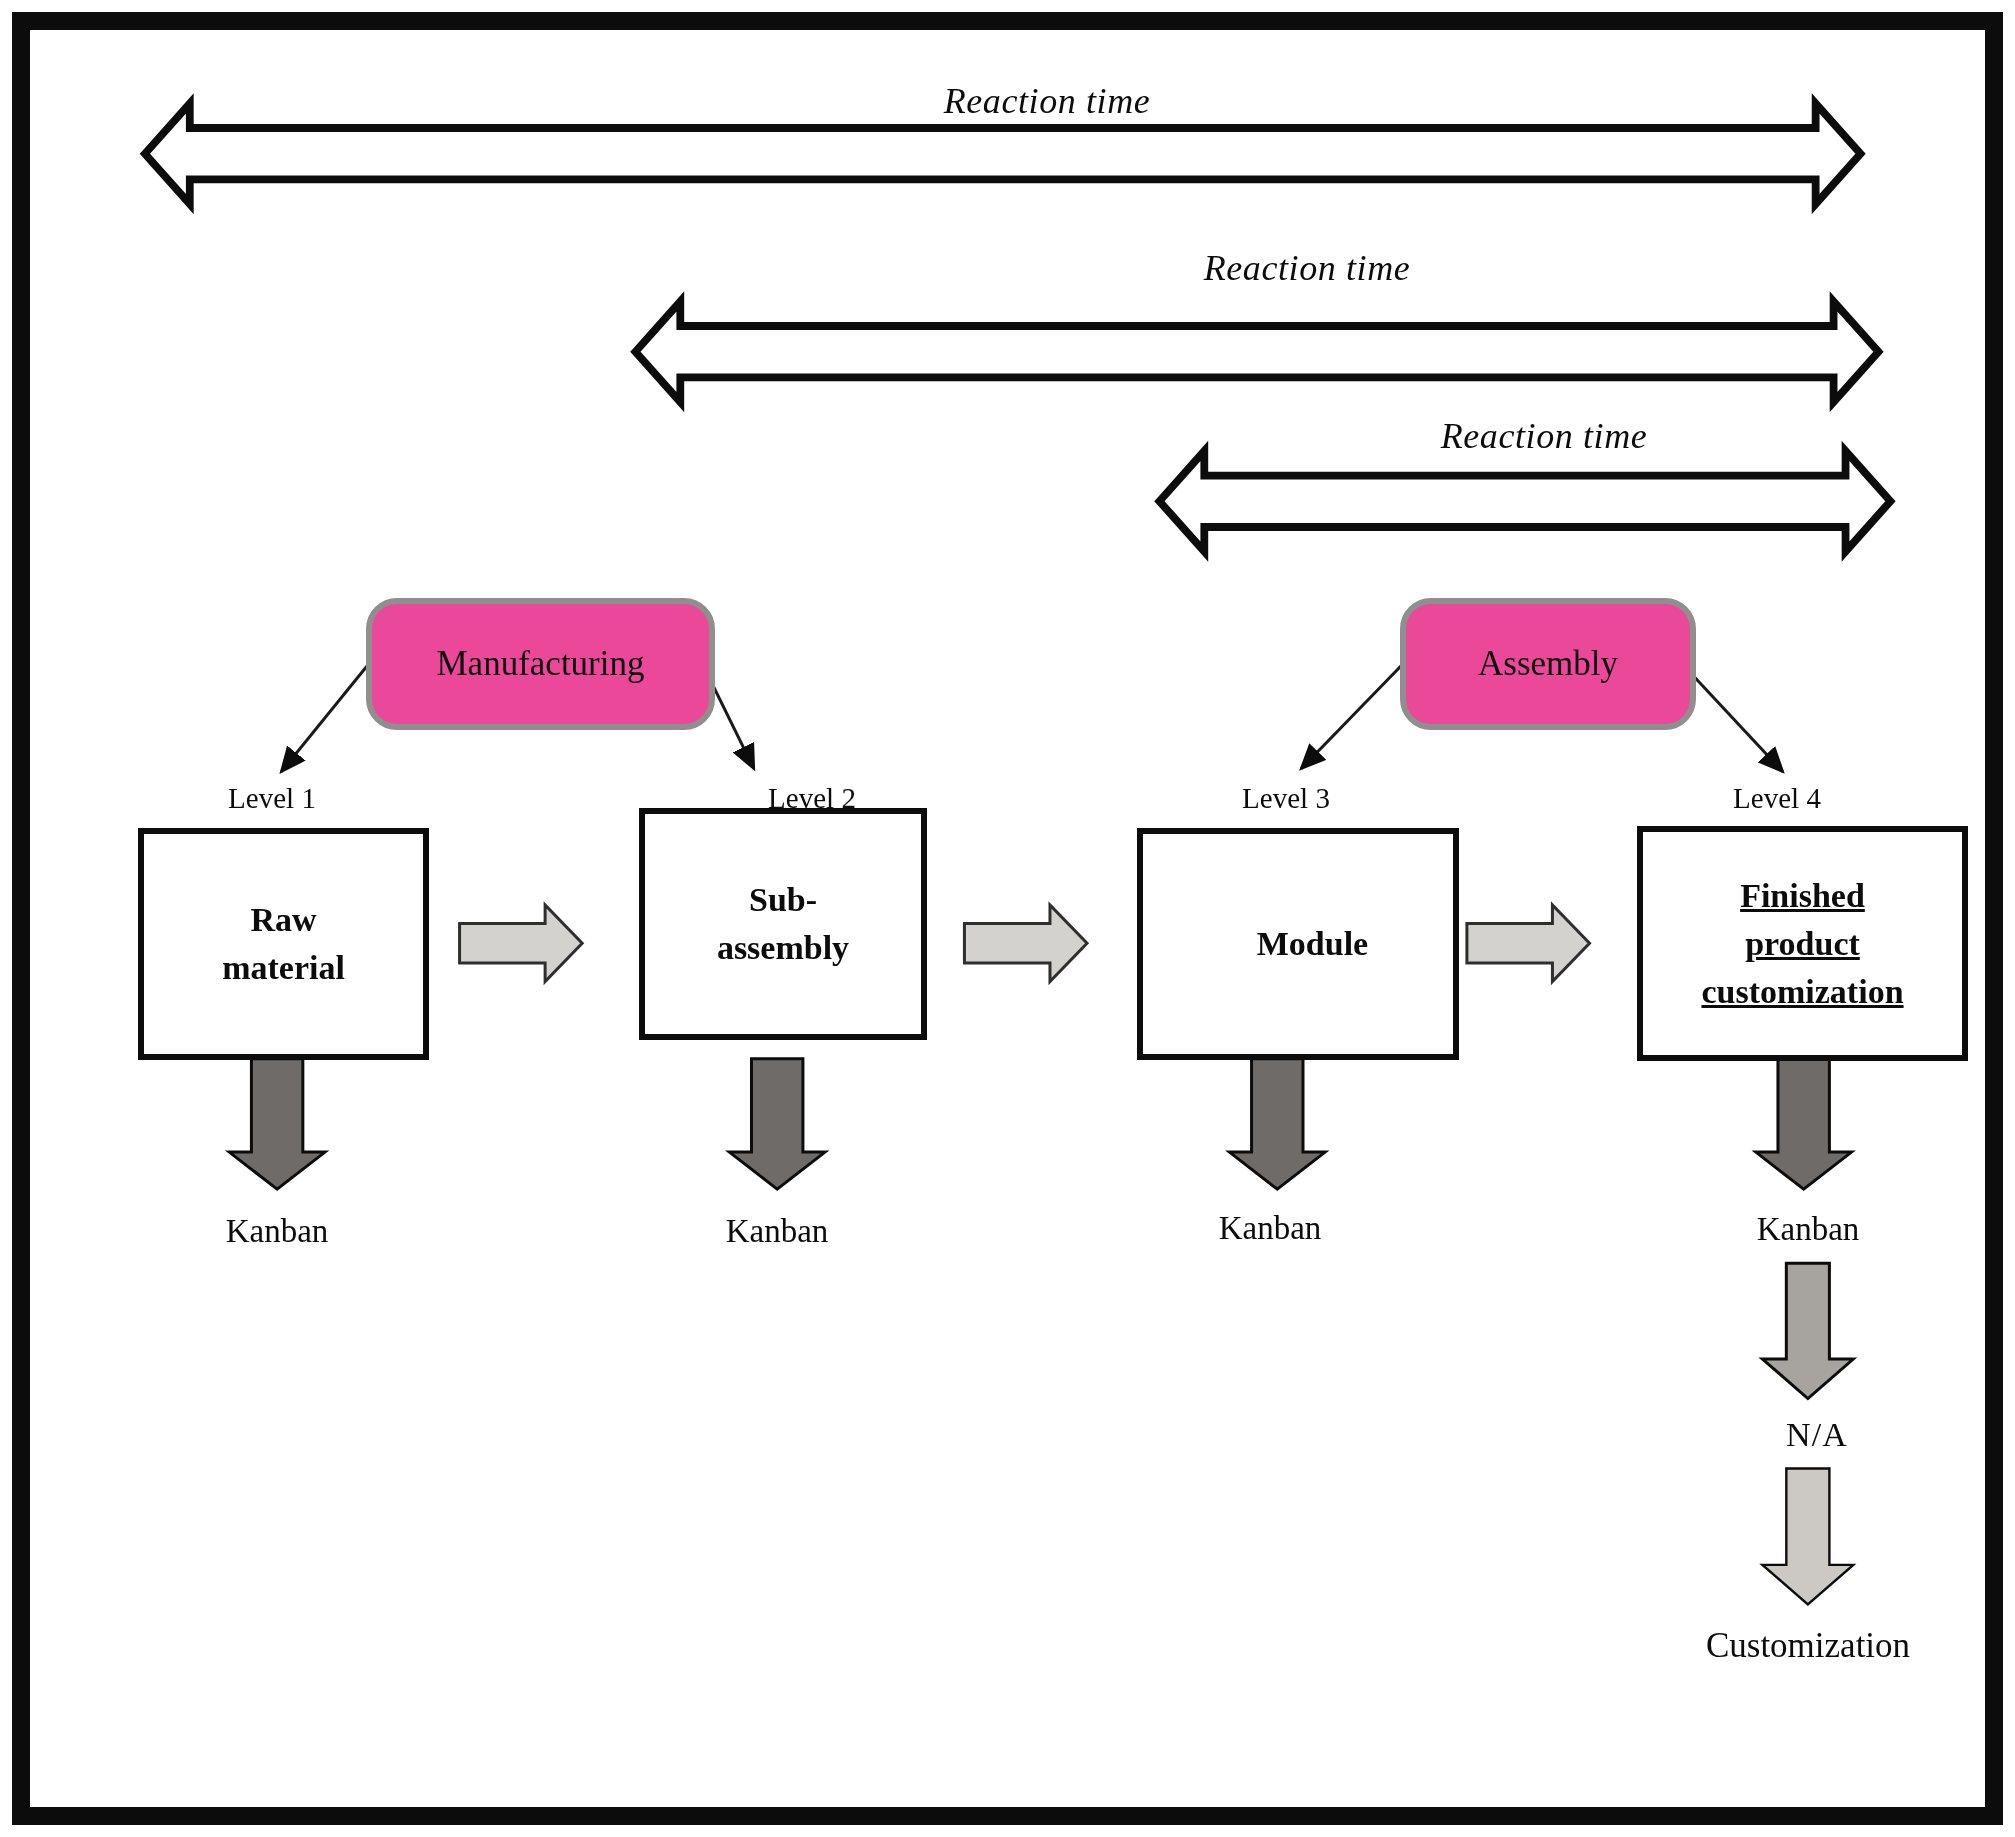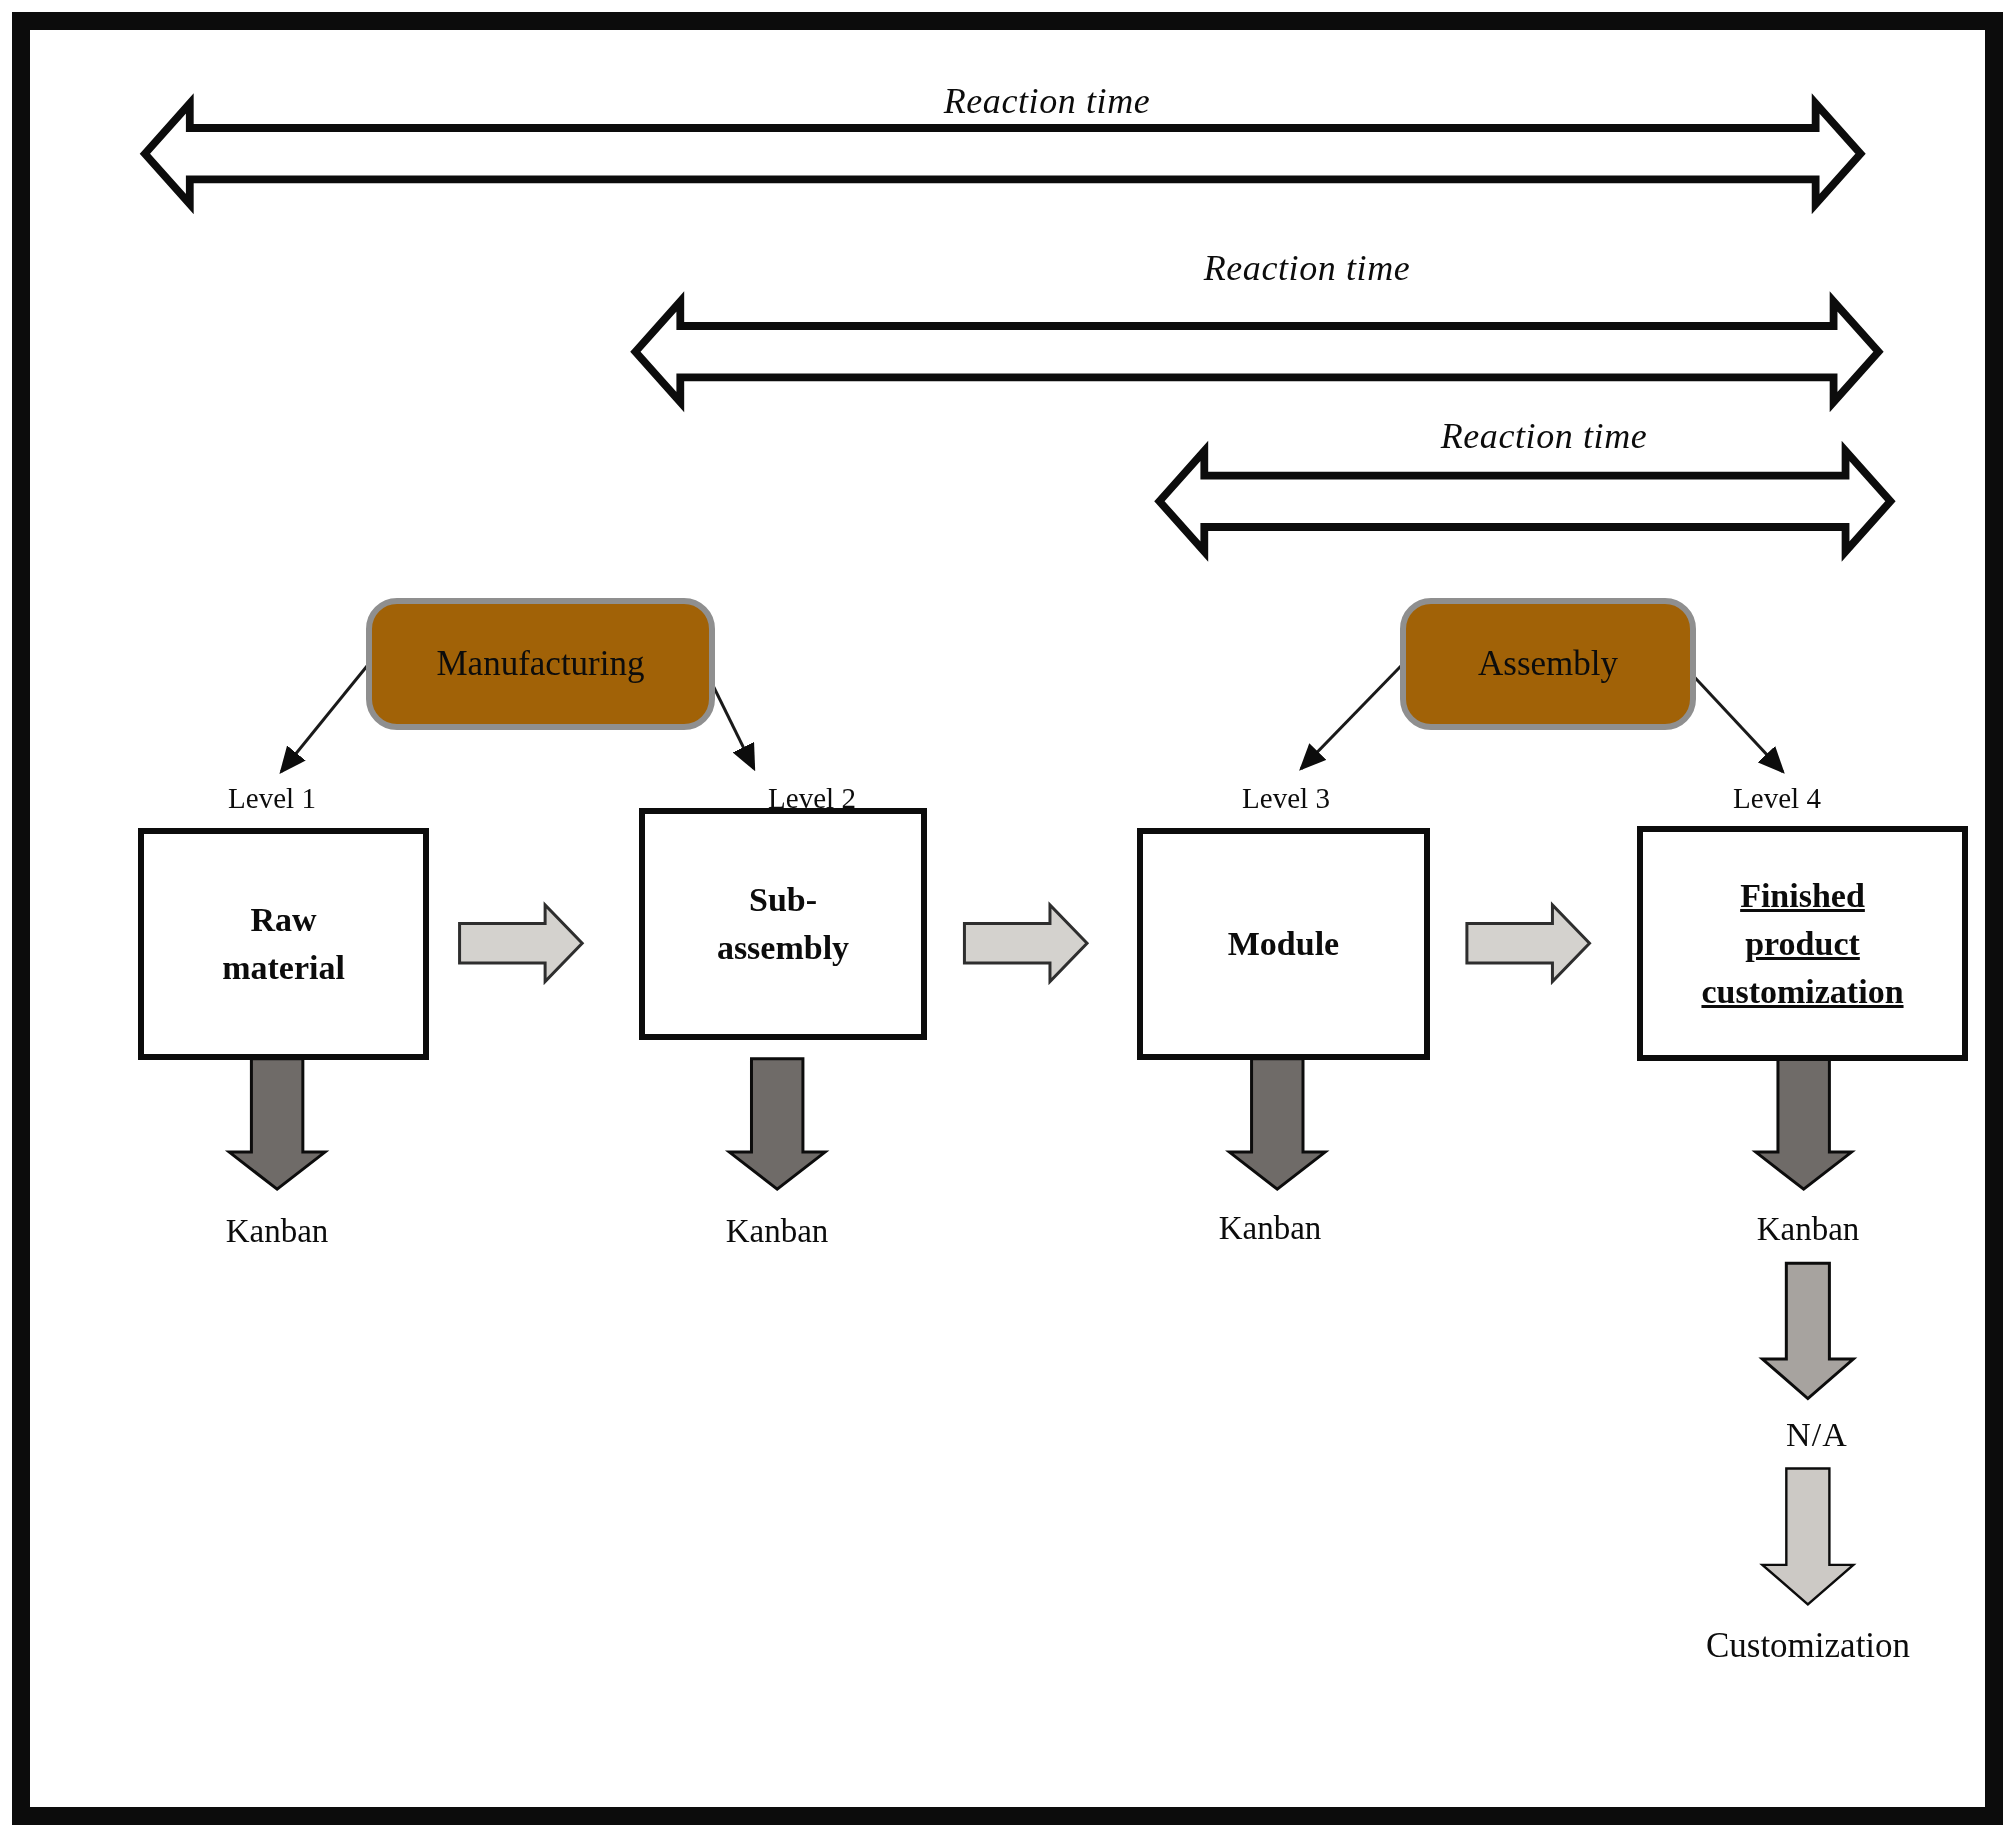--- a/index.html
+++ b/index.html
@@ -5,21 +5,21 @@
   html,body{margin:0;padding:0;background:#ffffff;}
   .canvas{
     position:relative;width:2015px;height:1837px;background:#ffffff;
     font-family:"Liberation Serif","DejaVu Serif",serif;color:#0c0c0c;overflow:hidden;
   }
   .frame{position:absolute;left:12px;top:12px;width:1955px;height:1777px;border:18px solid #0c0c0c;}
   .arrow-layer{position:absolute;left:0;top:0;width:2015px;height:1837px;}
   .lbl{position:absolute;transform:translate(-50%,-50%);white-space:pre;text-align:left;}
   .reaction-lbl{font-style:italic;font-size:36px;letter-spacing:0.6px;}
   .group-box{
-    position:absolute;border:6px solid #8f8f8f;border-radius:31px;background:#a16207;
+    position:absolute;border:6px solid #8f8f8f;border-radius:31px;background:#ec4899;
     display:flex;align-items:center;justify-content:center;font-size:35px;
   }
   .level-lbl{font-size:29px;}
   .level-box{
     position:absolute;border:6.6px solid #0c0c0c;background:#ffffff;
     display:flex;flex-direction:column;align-items:center;justify-content:center;
     font-weight:bold;font-size:34px;line-height:48px;text-align:center;
   }
   .kanban-lbl{font-size:33px;}
   .na-lbl{font-size:34px;letter-spacing:1.2px;margin-left:9px;}
@@ -78,21 +78,21 @@
   <div class="lbl level-lbl" style="left:1777px;top:798px;">Level 4</div>
 
   <div class="level-box" style="left:138px;top:828px;width:279px;height:220px;font-family:Liberation Serif, serif;">
     <div>Raw</div>
     <div>material</div>
   </div>
   <div class="level-box" style="left:639px;top:808px;width:276px;height:220px;">
     <div>Sub-</div>
     <div>assembly</div>
   </div>
-  <div class="level-box" style="left:1137px;top:828px;width:281px;height:220px;">
+  <div class="level-box" style="left:1137px;top:828px;width:281px;height:220px;padding-left:29px;">
     <div>Module</div>
   </div>
   <div class="level-box" style="left:1637px;top:826px;width:319px;height:223px;text-decoration:underline;">
     <div>Finished</div>
     <div>product</div>
     <div>customization</div>
   </div>
 
   <div class="lbl kanban-lbl" style="left:277px;top:1231px;">Kanban</div>
   <div class="lbl kanban-lbl" style="left:777px;top:1231px;">Kanban</div>

